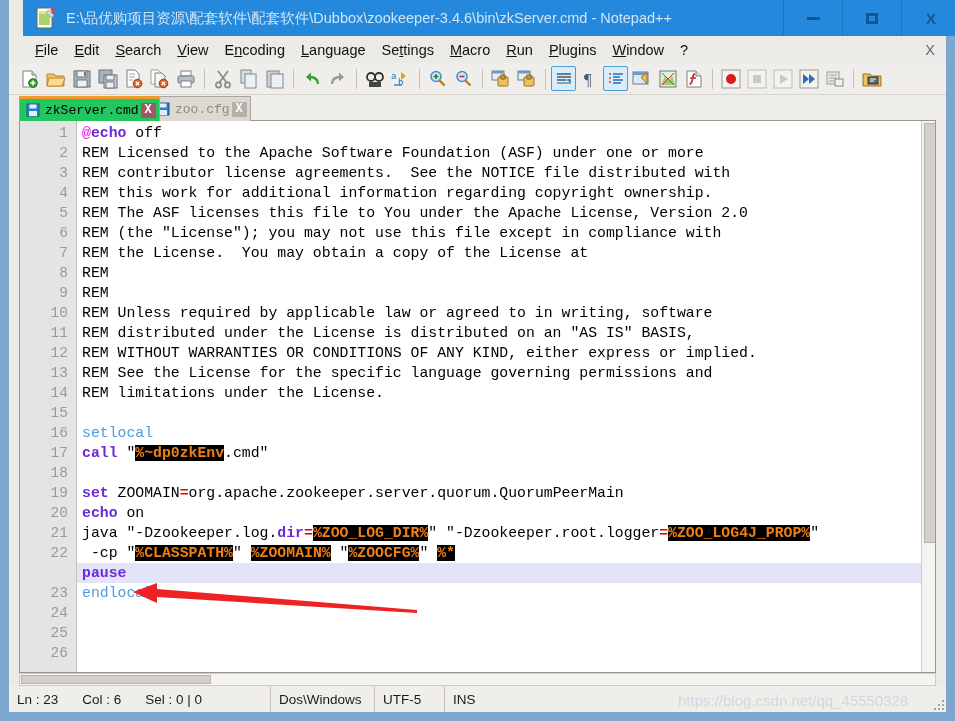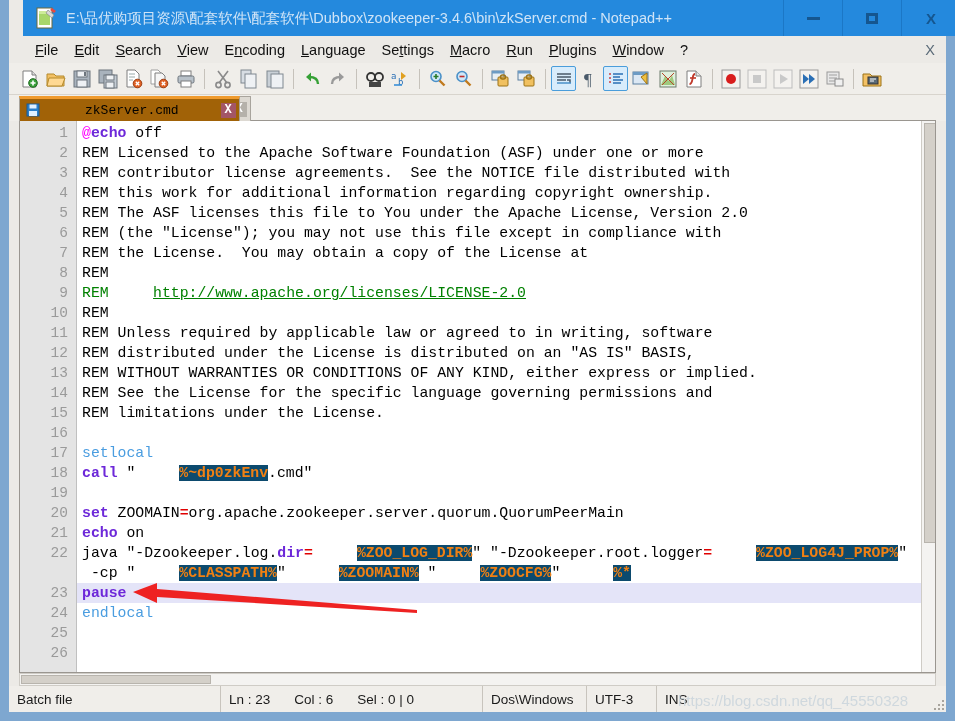--- a/index.html
+++ b/index.html
@@ -113,25 +113,24 @@
     height: 25px;
     display: flex; align-items: center;
     font-family: "Liberation Mono", monospace;
     font-size: 13px;
     padding: 0 3px 0 6px;
     border: 1px solid #a8a49d;
     border-bottom: none;
   }
   .tab.active {
     left: 10px;
-    background: #a16207;
+    background: #22c55e;
     border-top: 3px solid #ef9b2f;
     color: #000;
     z-index: 3;
-    gap: 40px;
   }
   .tab.inactive {
     left: 140px;
     background: #ddd9d2;
     color: #8d8a84;
     z-index: 2;
   }
   .tab .tab-icon { margin-right: 5px; display:flex; }
   .tab .tab-label { white-space: nowrap; }
   .tab .tab-close {
@@ -186,21 +185,21 @@
     white-space: pre;
     padding-left: 5px;
     color: #000;
   }
   .code .row.cur { background: #e4e4f8; }
 
   .g  { color: #008000; }                 
   .at { color: #ff00ff; }                 
   .kw { color: #6d28d9; font-weight: bold; }  
   .kw2{ color: #4a9de0; }                 
-  .var{ color: #f08013; font-weight: bold; background: #0c4a6e; margin-left: 44px; } 
+  .var{ color: #f08013; font-weight: bold; background: #000000; } 
   .eq { color: #e00000; font-weight: bold; }
   .lnk{ color: #008000; text-decoration: underline; }
 
   
   .vscroll {
     position: absolute; right: 0; top: 0;
     width: 16px; height: 553px;
     background: #f4f3f1;
     border-left: 1px solid #cfccc6;
   }
@@ -630,21 +629,20 @@
       <div class="code" id="code">
 
         <div class="row"><span class="at">@</span><span class="kw">echo</span> off</div>
         <div class="row g">REM Licensed to the Apache Software Foundation (ASF) under one or more</div>
         <div class="row g">REM contributor license agreements.  See the NOTICE file distributed with</div>
         <div class="row g">REM this work for additional information regarding copyright ownership.</div>
         <div class="row g">REM The ASF licenses this file to You under the Apache License, Version 2.0</div>
         <div class="row g">REM (the "License"); you may not use this file except in compliance with</div>
         <div class="row g">REM the License.  You may obtain a copy of the License at</div>
         <div class="row g">REM</div>
-        <div class="row"><span class="g">REM     </span><span class="lnk">http://www.apache.org/licenses/LICENSE-2.0</span></div>
         <div class="row g">REM</div>
         <div class="row g">REM Unless required by applicable law or agreed to in writing, software</div>
         <div class="row g">REM distributed under the License is distributed on an "AS IS" BASIS,</div>
         <div class="row g">REM WITHOUT WARRANTIES OR CONDITIONS OF ANY KIND, either express or implied.</div>
         <div class="row g">REM See the License for the specific language governing permissions and</div>
         <div class="row g">REM limitations under the License.</div>
         <div class="row">&nbsp;</div>
         <div class="row"><span class="kw2">setlocal</span></div>
         <div class="row"><span class="kw">call</span> "<span class="var">%~dp0zkEnv</span>.cmd"</div>
         <div class="row">&nbsp;</div>
@@ -667,28 +665,27 @@
     <div class="thumb"></div>
   </div>
 
   <div class="arrow">
     <svg width="300" height="50" viewBox="0 0 300 50">
       <polygon points="6,20 30,11 30,17 290,38 290,41 30,25 30,31" fill="#ee2222"></polygon>
     </svg>
   </div>
 
   <div class="statusbar">
-    <span class="st-cell c1">Batch file</span>
     <span class="st-cell c3">
       <span>Ln : 23</span>
       <span>Col : 6</span>
       <span>Sel : 0 | 0</span>
     </span>
     <span class="st-cell c4">Dos\Windows</span>
-    <span class="st-cell c5">UTF-3</span>
+    <span class="st-cell c5">UTF-5</span>
     <span class="st-cell c6">INS</span>
     <span class="grip">
       <i style="right:0;bottom:0"></i>
         <i style="right:4px;bottom:0"></i>
         <i style="right:8px;bottom:0"></i>
       <i style="right:0;bottom:4px"></i>
         <i style="right:4px;bottom:4px"></i>
       <i style="right:0;bottom:8px"></i>
     </span>
   </div>

